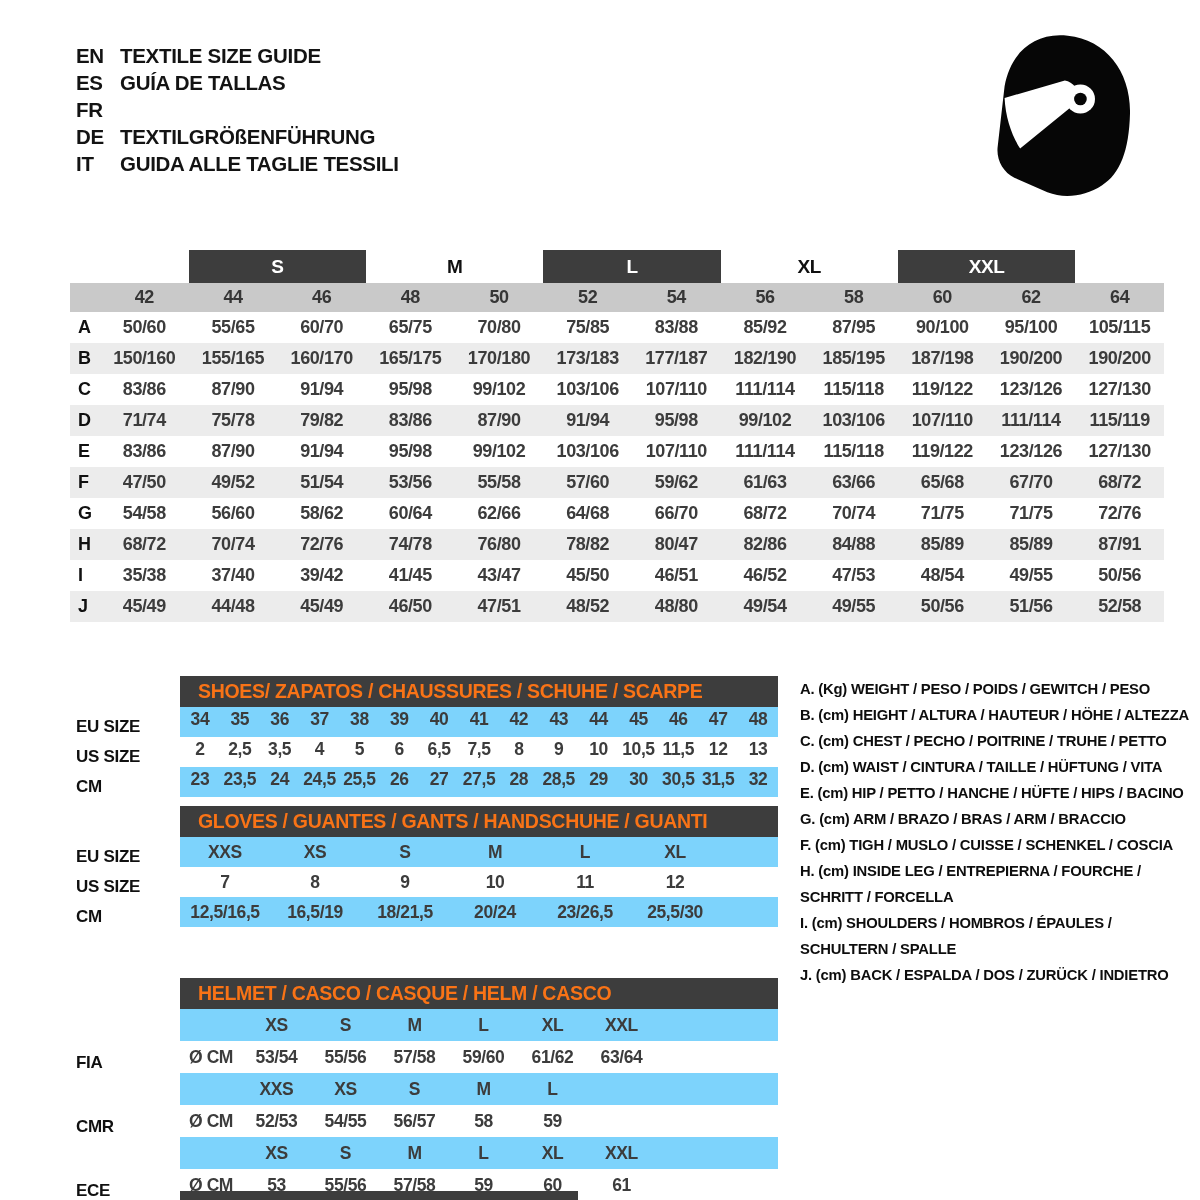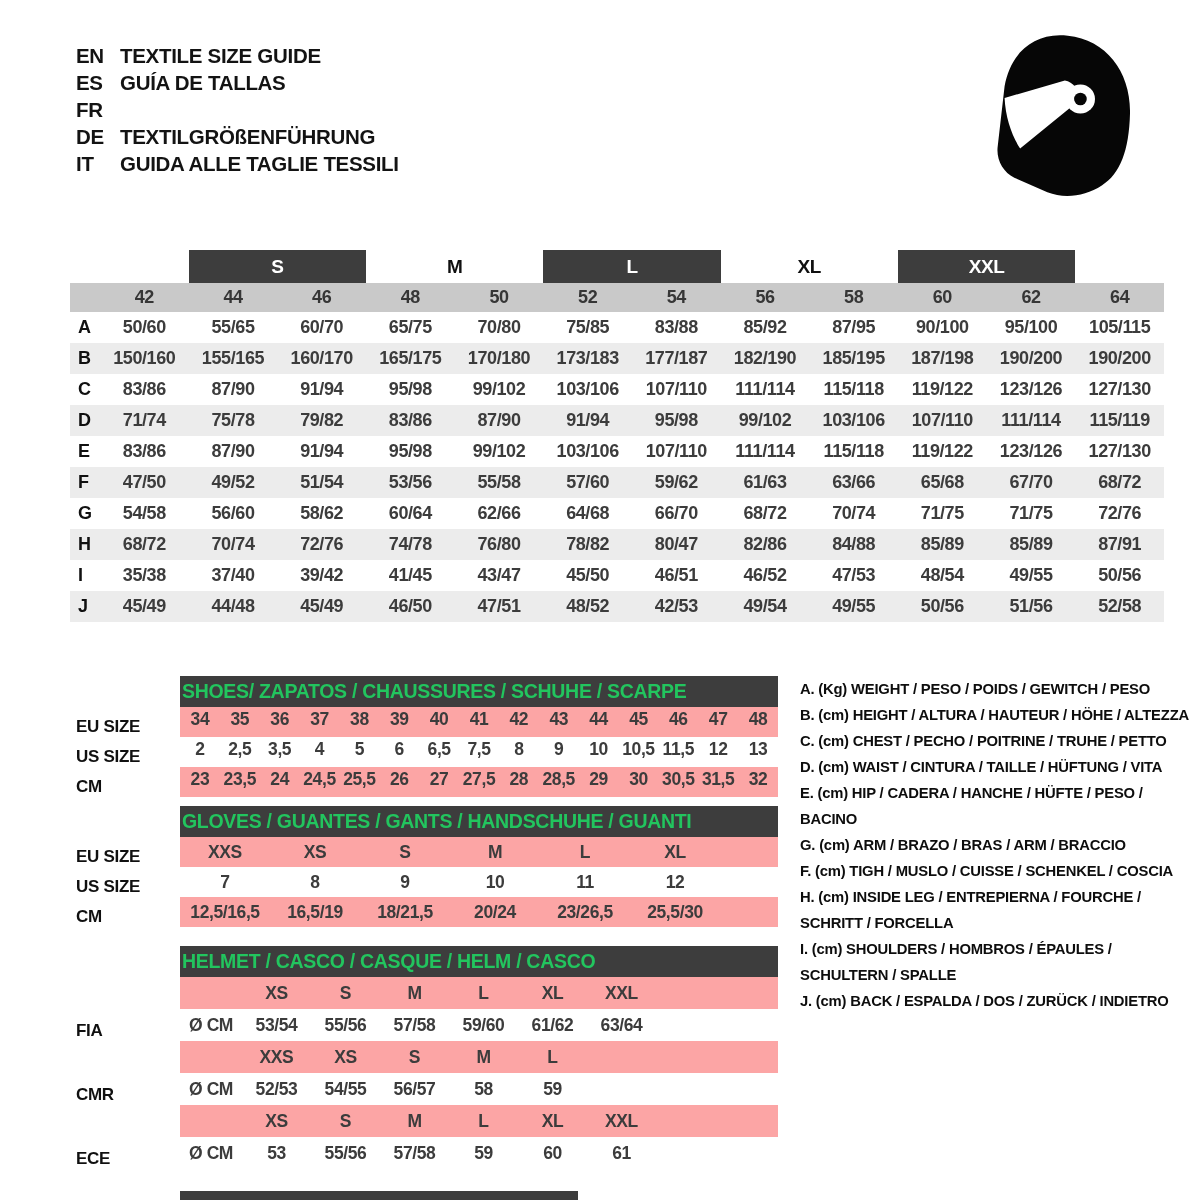--- a/index.html
+++ b/index.html
@@ -20,28 +20,28 @@
         height:31px;font-size:18px;letter-spacing:-0.4px;color:#3c3c3c;}
   .mrow .letter{text-align:left;padding-left:8px;color:#101010;font-size:18px;}
   .grouprow{height:33px;font-size:19px;color:#101010;}
   .groupcell{height:100%;display:flex;align-items:center;justify-content:center;}
   .groupcell.boxed{background:#3d3d3d;color:#ffffff;}
   .numrow{background:#c9c9c9;height:29px;color:#363636;}
   .mrow.stripe{background:#ececec;}
 
   
   .sec{position:absolute;left:70px;width:1094px;}
-  .sec-bar{margin-left:110px;width:598px;height:31px;background:#3d3d3d;color:#22c55e;
-           display:flex;align-items:center;padding-left:2px;box-sizing:border-box;
+  .sec-bar{margin-left:110px;width:598px;height:31px;background:#3d3d3d;color:#f97316;
+           display:flex;align-items:center;padding-left:18px;box-sizing:border-box;
            font-size:19.5px;letter-spacing:-0.3px;}
   .srow{display:flex;align-items:flex-end;}
   .slabel{width:110px;font-size:17px;color:#101010;padding-left:6px;box-sizing:border-box;letter-spacing:-0.3px;}
   .sdata{width:598px;height:100%;display:grid;align-items:center;text-align:center;
          font-size:17.5px;letter-spacing:-0.4px;color:#3c3c3c;}
-  .srow.shaded .sdata{background:#fca5a5;margin-top:28px;}
+  .srow.shaded .sdata{background:#7dd3fc;margin-top:28px;}
   .shoes .srow{height:30px;}
   .shoes .sdata{grid-template-columns:repeat(15,1fr);}
   .gloves .srow{height:30px;}
   .gloves .sdata{grid-template-columns:repeat(6,90px) 1fr;}
   .helm .srow{height:32px;}
   .helm .sdata{grid-template-columns:62px repeat(6,69px) 1fr;}
 
   
   .legend{position:absolute;left:800px;top:676px;width:398px;font-size:14.8px;line-height:26px;
           color:#0d0d0d;letter-spacing:-0.2px;}
@@ -255,21 +255,21 @@
         <div>50/56</div>
       </div>
       <div class="mrow stripe">
         <div class="letter">J</div>
         <div>45/49</div>
         <div>44/48</div>
         <div>45/49</div>
         <div>46/50</div>
         <div>47/51</div>
         <div>48/52</div>
-        <div>42/53</div>
+        <div>48/80</div>
         <div>49/54</div>
         <div>49/55</div>
         <div>50/56</div>
         <div>51/56</div>
         <div>52/58</div>
       </div>
     </div>
 
   <div class="sec shoes" style="top:676px">
     <div class="sec-bar">SHOES/ ZAPATOS / CHAUSSURES / SCHUHE / SCARPE</div>
@@ -375,21 +375,21 @@
             <div>18/21,5</div>
             <div>20/24</div>
             <div>23/26,5</div>
             <div>25,5/30</div>
             <div></div>
           </div>
         </div>
       </div>
   </div>
 
-  <div class="sec helm" style="top:946px">
+  <div class="sec helm" style="top:978px">
     <div class="sec-bar">HELMET / CASCO / CASQUE / HELM / CASCO</div>
     <div>
         <div class="srow shaded">
           <div class="slabel"></div>
           <div class="sdata">
             <div></div>
             <div>XS</div>
             <div>S</div>
             <div>M</div>
             <div>L</div>
@@ -464,21 +464,21 @@
           </div>
         </div>
       </div>
   </div>
 
   <div class="legend">
       <div>A. (Kg) WEIGHT / PESO / POIDS / GEWITCH / PESO</div>
       <div>B. (cm) HEIGHT / ALTURA / HAUTEUR / HÖHE / ALTEZZA</div>
       <div>C. (cm) CHEST / PECHO / POITRINE / TRUHE / PETTO</div>
       <div>D. (cm) WAIST / CINTURA / TAILLE / HÜFTUNG / VITA</div>
-      <div>E. (cm) HIP / CADERA / HANCHE / HÜFTE / PESO /  BACINO</div>
+      <div>E. (cm) HIP / PETTO / HANCHE / HÜFTE / HIPS /  BACINO</div>
       <div>G. (cm) ARM / BRAZO / BRAS / ARM / BRACCIO</div>
       <div>F. (cm) TIGH / MUSLO / CUISSE / SCHENKEL / COSCIA</div>
       <div>H. (cm) INSIDE LEG / ENTREPIERNA / FOURCHE / SCHRITT / FORCELLA</div>
       <div>I. (cm) SHOULDERS / HOMBROS / ÉPAULES / SCHULTERN / SPALLE</div>
       <div>J. (cm) BACK / ESPALDA / DOS / ZURÜCK / INDIETRO</div>
     </div>
 
   <div class="bottom-bar"></div>
 
 </div>

